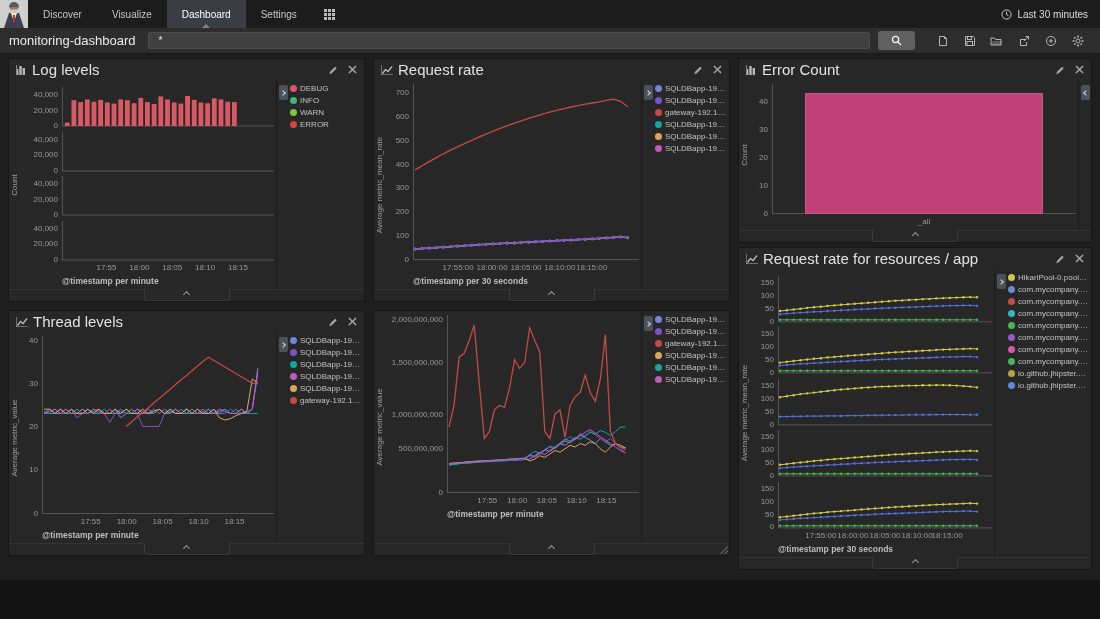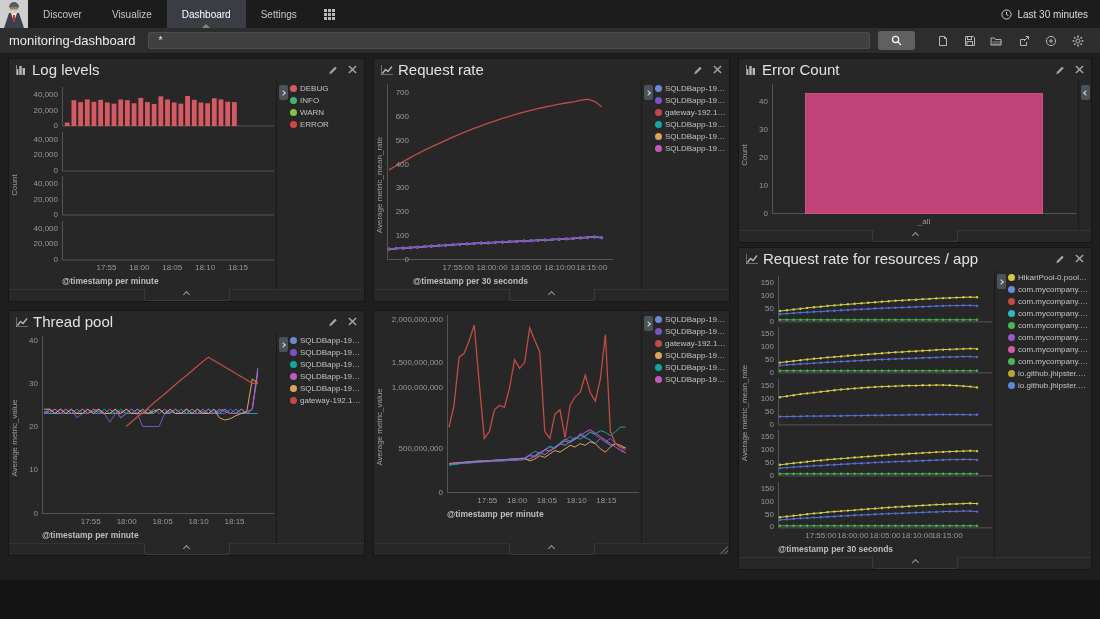--- a/index.html
+++ b/index.html
@@ -335,21 +335,21 @@
             <line x1="1" y1="1" x2="9" y2="9"></line>
             <line x1="9" y1="1" x2="1" y2="9"></line>
           </svg>
       </span>
     </div>
     <div class="panel-body">
       <div class="ylab">
           <span>Average metric_mean_rate</span>
         </div>
       <div class="chart-host">
-          <div class="crow" style="height: 178px; flex-direction: column;">
+          <div class="crow" style="height: 178px;">
             <div class="yticks" style="width: 26px;">
               <span style="top: 5.25px;">700</span>
               <span style="top: 29px;">600</span>
               <span style="top: 52.75px;">500</span>
               <span style="top: 76.5px;">400</span>
               <span style="top: 100.25px;">300</span>
               <span style="top: 124px;">200</span>
               <span style="top: 147.75px;">100</span>
               <span style="top: 171.5px;">0</span>
             </div>
@@ -1211,21 +1211,21 @@
         </div>
     </div>
   </div>
 
   <div class="panel" style="left:8px;top:256px;width:357px;height:246px">
     <div class="panel-h">
       <svg width="12" height="10" viewBox="0 0 12 10" fill="none" stroke="#b9b9b9">
         <path d="M0 0 v10 h12"></path>
           <path d="M1.5 8.5 L4.5 4.5 L7 6.5 L11 1.5" stroke-width="1.3"></path>
       </svg>
-      <span class="panel-title">Thread pool</span>
+      <span class="panel-title">Thread levels</span>
       <span class="panel-actions">
         <svg width="10" height="10" viewBox="0 0 12 12">
             <path d="M1.5 11 l1-3 6-6 2 2 -6 6 z" fill="#a5a5a5"></path>
           </svg>
         <svg width="9" height="9" viewBox="0 0 10 10" stroke="#a5a5a5" stroke-width="1.6">
             <line x1="1" y1="1" x2="9" y2="9"></line>
             <line x1="9" y1="1" x2="1" y2="9"></line>
           </svg>
       </span>
     </div>
@@ -1304,21 +1304,21 @@
   <div class="panel" style="left:373px;top:256px;width:357px;height:246px">
     <div class="panel-body">
       <div class="ylab">
           <span>Average metric_value</span>
         </div>
       <div class="chart-host">
           <div class="crow" style="height: 180px;">
             <div class="yticks" style="width: 60px;">
               <span style="top: 0.5px;">2,000,000,000</span>
               <span style="top: 43.75px;">1,500,000,000</span>
-              <span style="top: 69px;">1,000,000,000</span>
+              <span style="top: 96px;">1,000,000,000</span>
               <span style="top: 130.25px;">500,000,000</span>
               <span style="top: 173.5px;">0</span>
             </div>
             <div class="svgwrap">
               <svg width="192" height="180">
                 <line x1="0.5" y1="1" x2="0.5" y2="178.5" stroke="#545454" stroke-width="1"></line>
                 <line x1="0" y1="178.5" x2="192" y2="178.5" stroke="#545454" stroke-width="1"></line>
                 <path d="M2.0 150.3 L7.0 149.9 L12.1 149.5 L17.1 149.0 L22.2 149.0 L27.2 148.6 L32.3 148.2 L37.3 147.7 L42.4 147.7 L47.4 147.3 L52.4 146.9 L57.5 146.9 L62.5 146.4 L67.6 146.4 L72.6 146.0 L77.7 145.6 L82.7 145.1 L87.8 141.7 L92.8 138.2 L97.8 140.8 L102.9 136.5 L107.9 133.0 L113.0 129.6 L118.0 131.3 L123.1 127.8 L128.1 124.4 L133.2 120.9 L138.2 123.5 L143.2 126.1 L148.3 129.6 L153.3 124.4 L158.4 127.8 L163.4 131.3 L168.5 129.6 L173.5 133.0 L178.6 133.9 " fill="none" stroke="#6f87d8" stroke-width="1"></path>
                 <path d="M2.0 150.8 L7.0 150.3 L12.1 149.6 L17.1 149.3 L22.2 148.8 L27.2 148.4 L32.3 148.1 L37.3 147.7 L42.4 147.3 L47.4 147.0 L52.4 146.9 L57.5 146.5 L62.5 146.2 L67.6 145.8 L72.6 145.5 L77.7 145.1 L82.7 141.7 L87.8 143.4 L92.8 139.9 L97.8 136.5 L102.9 133.0 L107.9 134.8 L113.0 129.6 L118.0 126.1 L123.1 122.6 L128.1 126.1 L133.2 119.2 L138.2 122.6 L143.2 117.5 L148.3 120.9 L153.3 124.4 L158.4 127.8 L163.4 124.4 L168.5 129.6 L173.5 134.8 L178.6 139.1 " fill="none" stroke="#7b52c7" stroke-width="1"></path>
                 <path d="M2.0 149.5 L7.0 149.0 L12.1 148.6 L17.1 148.2 L22.2 147.7 L27.2 147.3 L32.3 146.9 L37.3 147.0 L42.4 146.7 L47.4 146.3 L52.4 146.0 L57.5 145.6 L62.5 145.3 L67.6 145.0 L72.6 144.6 L77.7 144.3 L82.7 146.9 L87.8 145.1 L92.8 141.7 L97.8 143.4 L102.9 139.9 L107.9 136.5 L113.0 138.2 L118.0 134.8 L123.1 131.3 L128.1 133.0 L133.2 129.6 L138.2 131.3 L143.2 127.8 L148.3 129.6 L153.3 134.8 L158.4 138.2 L163.4 133.0 L168.5 129.6 L173.5 131.3 L178.6 133.9 " fill="none" stroke="#dda45c" stroke-width="1"></path>

